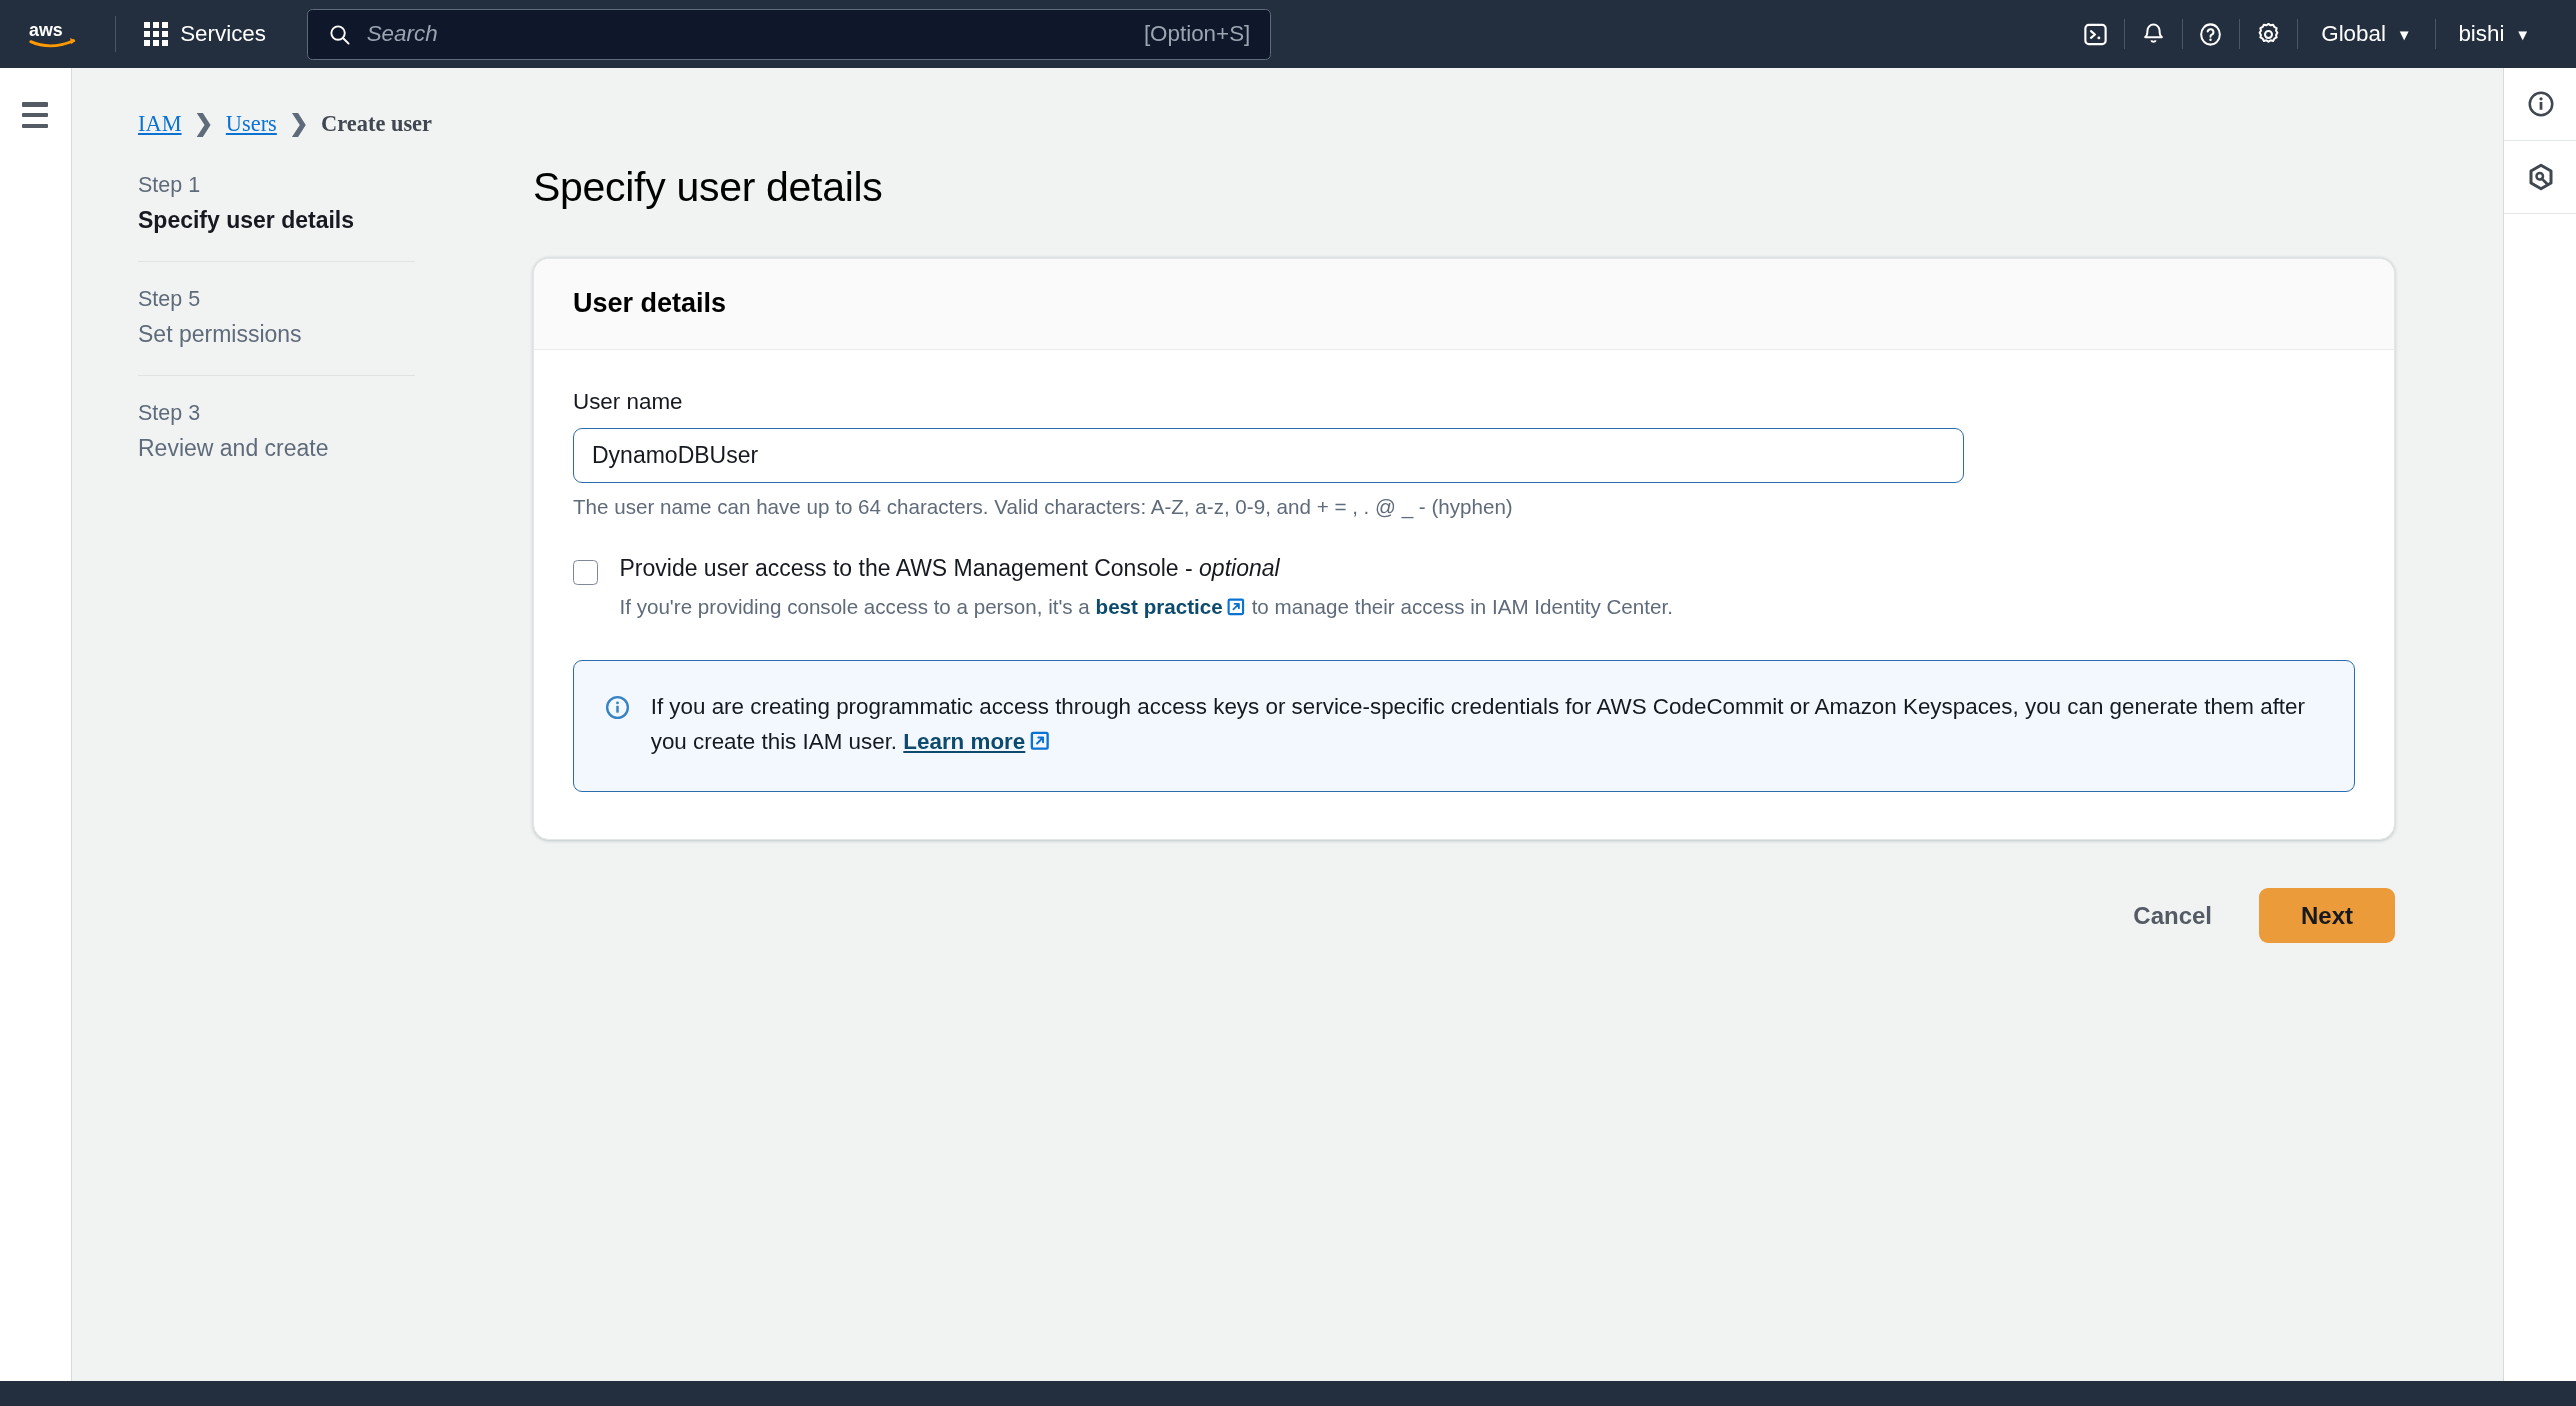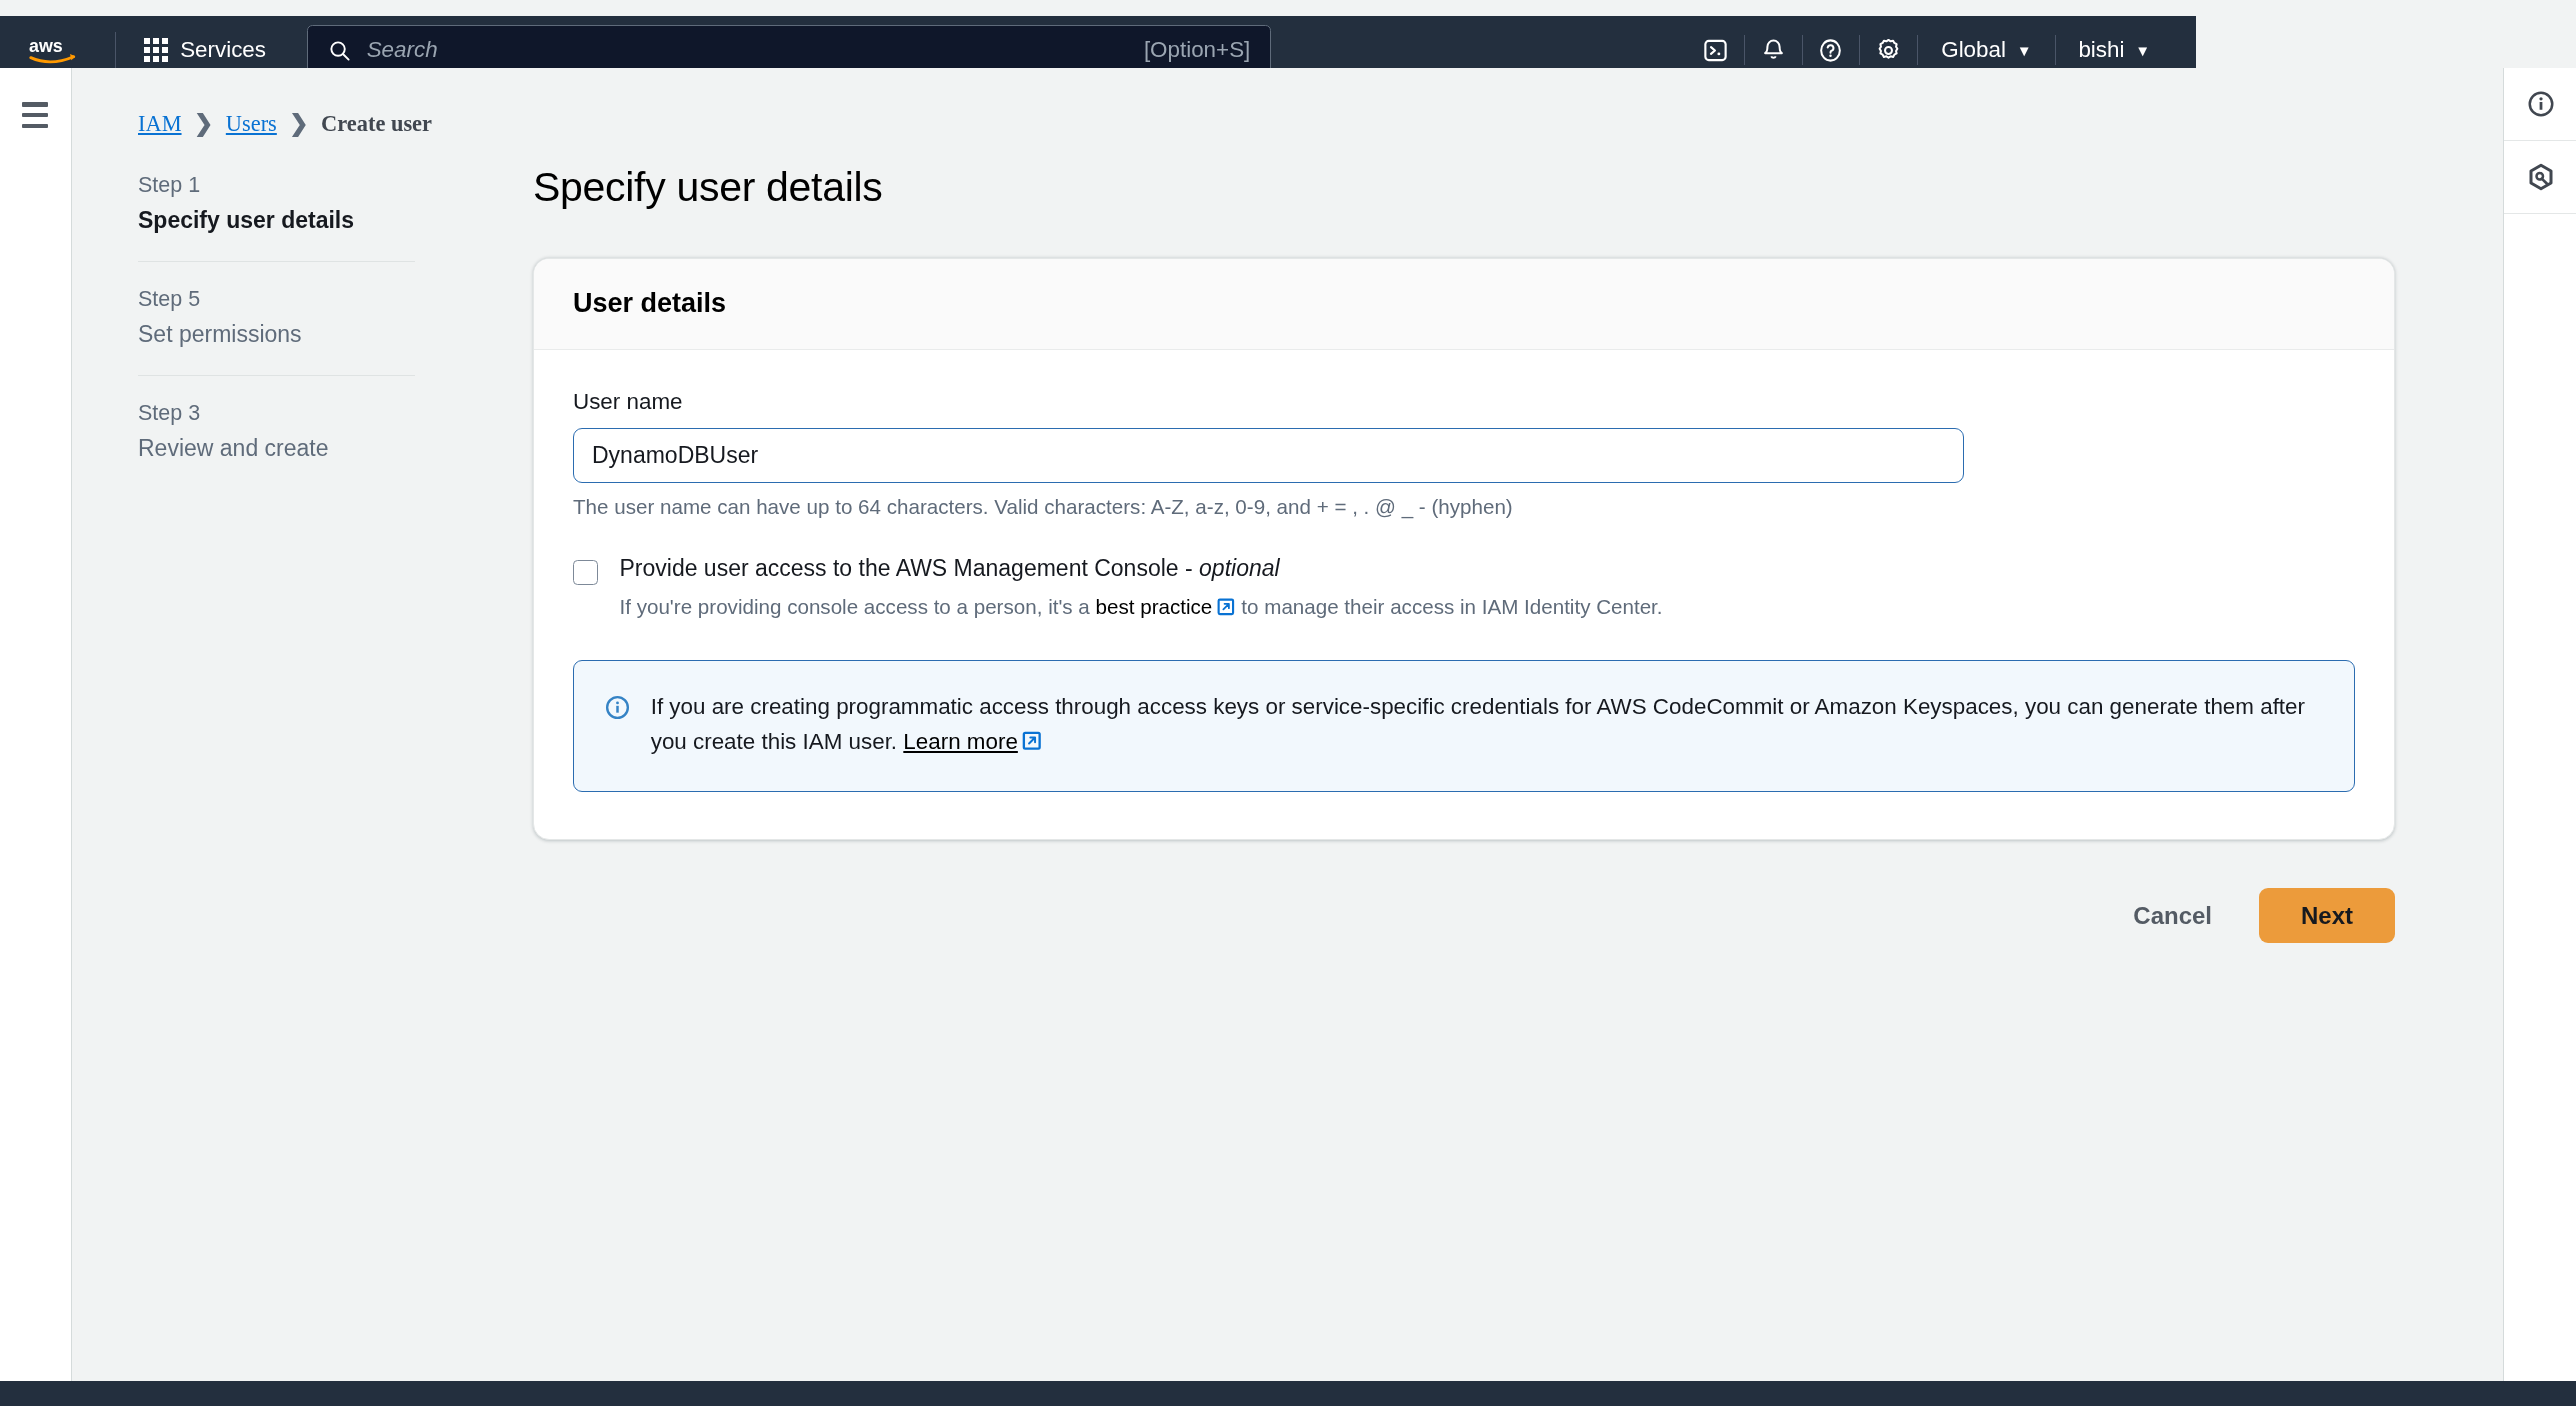--- a/index.html
+++ b/index.html
@@ -5,22 +5,22 @@
   * { box-sizing: border-box; margin: 0; padding: 0; }
   html, body {
     width: 2576px; height: 1406px;
     font-family: "Liberation Sans", sans-serif;
     background: #f1f3f3;
     overflow: hidden;
   }
 
   
   .topnav {
-    position: absolute; top: 16px; left: 0;
-    width: 2196px; height: 68px;
+    position: absolute; top: 0; left: 0;
+    width: 2576px; height: 68px;
     background: #232f3e;
     display: flex; align-items: center;
   }
   .aws-logo { width: 66px; height: 27px; margin-left: 29px; flex: none; }
   .nav-div { width: 0.9px; height: 36px; background: #4a5568; margin: 0 19.7px; flex: none; }
   .services-btn {
     display: flex; align-items: center; gap: 12.5px;
     padding: 7.2px 9px; cursor: pointer; flex: none;
   }
   .grid-icon { display: grid; grid-template-columns: repeat(3, 5.4px); gap: 3.6px; }
@@ -128,21 +128,21 @@
   .cbrow { display: flex; margin-top: 36px; }
   .checkbox {
     width: 25px; height: 25px; border: 1.8px solid #7d8998;
     border-radius: 4.5px; background: #fff; flex: none;
     margin-top: 5.4px; cursor: pointer;
   }
   .cbcontent { margin-left: 21.5px; }
   .cblabel { font-size: 23px; color: #16191f; }
   .cblabel em { }
   .cbdesc { font-size: 20.6px; color: #5f6b7a; margin-top: 12.5px; }
-  .link { color: #000000; text-decoration: none; cursor: pointer; font-weight: 400; }
+  .link { color: #0c4a6e; text-decoration: none; cursor: pointer; font-weight: 700; }
   .link.u { text-decoration: underline; }
   .ext { display: inline-block; vertical-align: -2.7px; margin-left: 3.6px; }
 
   .alert {
     margin-top: 39px; background: #f2f8fd;
     border: 1.8px solid #2b6cb0; border-radius: 9px;
     padding: 29px 30px; display: flex; gap: 19.7px;
   }
   .alert-ico { flex: none; margin-top: 3.6px; }
   .alert-text { font-size: 22.4px; color: #16191f; line-height: 1.55; }

